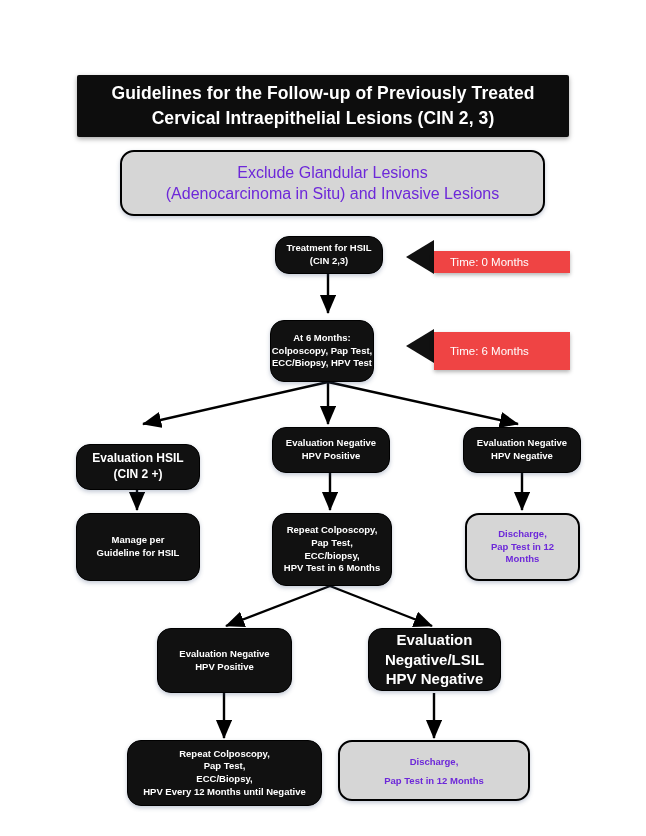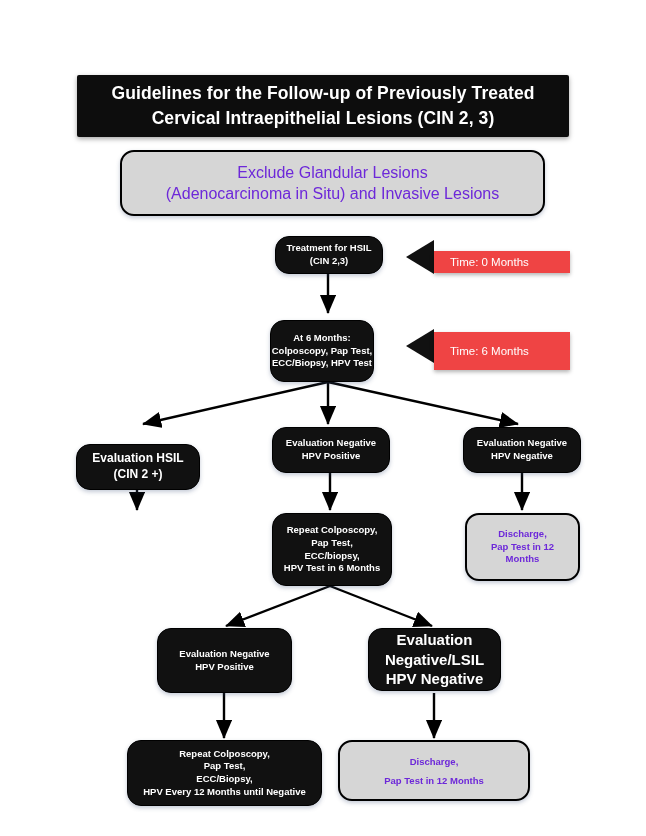--- a/index.html
+++ b/index.html
@@ -170,20 +170,24 @@
   <div class="node dark" style="left:272px; top:427px; width:118px; height:46px; font-size:9.5px;">
     <span class="txt">Evaluation Negative
 HPV Positive</span>
   </div>
 
   <div class="node dark" style="left:463px; top:427px; width:118px; height:46px; font-size:9.5px;">
     <span class="txt">Evaluation Negative
 HPV Negative</span>
   </div>
 
+  <div class="node dark" style="left:76px; top:513px; width:124px; height:68px; font-size:9.5px;">
+    <span class="txt">Manage per
+Guideline for HSIL</span>
+  </div>
 
   <div class="node dark" style="left:272px; top:513px; width:120px; height:73px; font-size:9.5px;">
     <span class="txt">Repeat Colposcopy,
 Pap Test,
 ECC/biopsy,
 HPV Test in 6 Months</span>
   </div>
 
   <div class="node gray" style="left:465px; top:513px; width:115px; height:68px; font-size:9.5px;">
     <span class="txt">Discharge,

